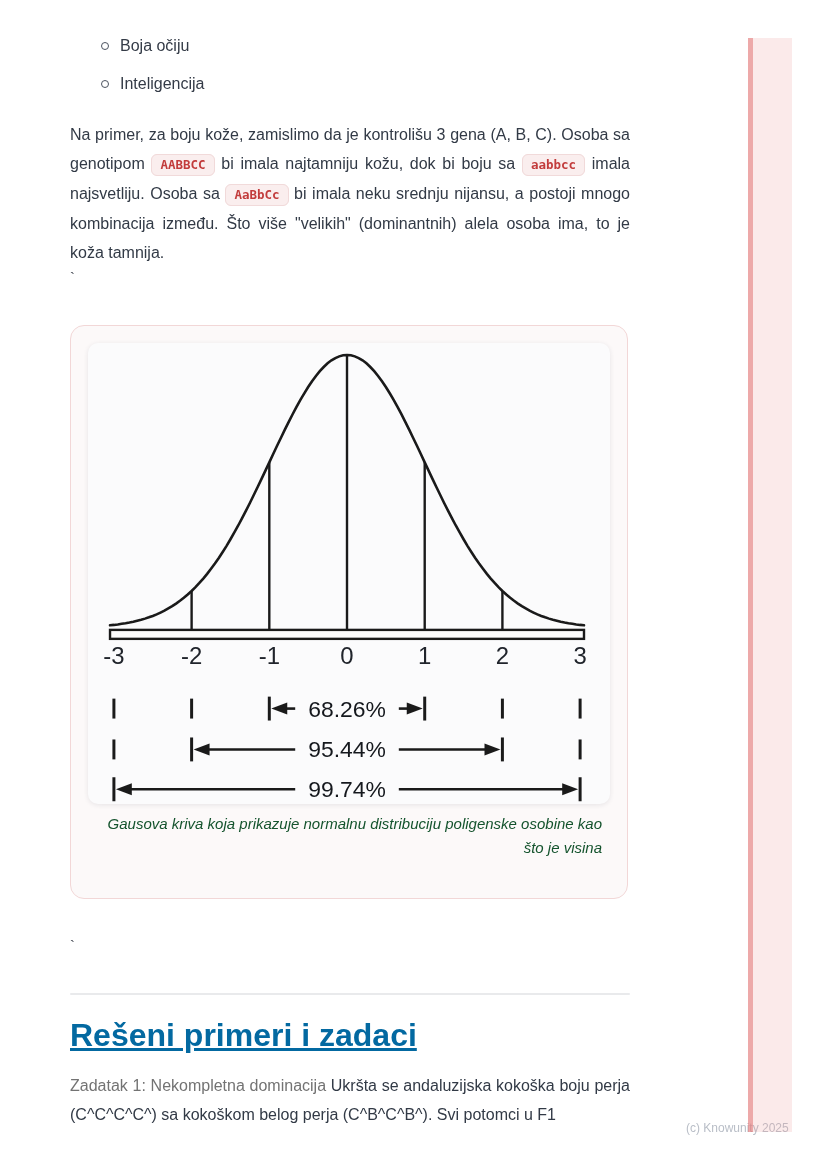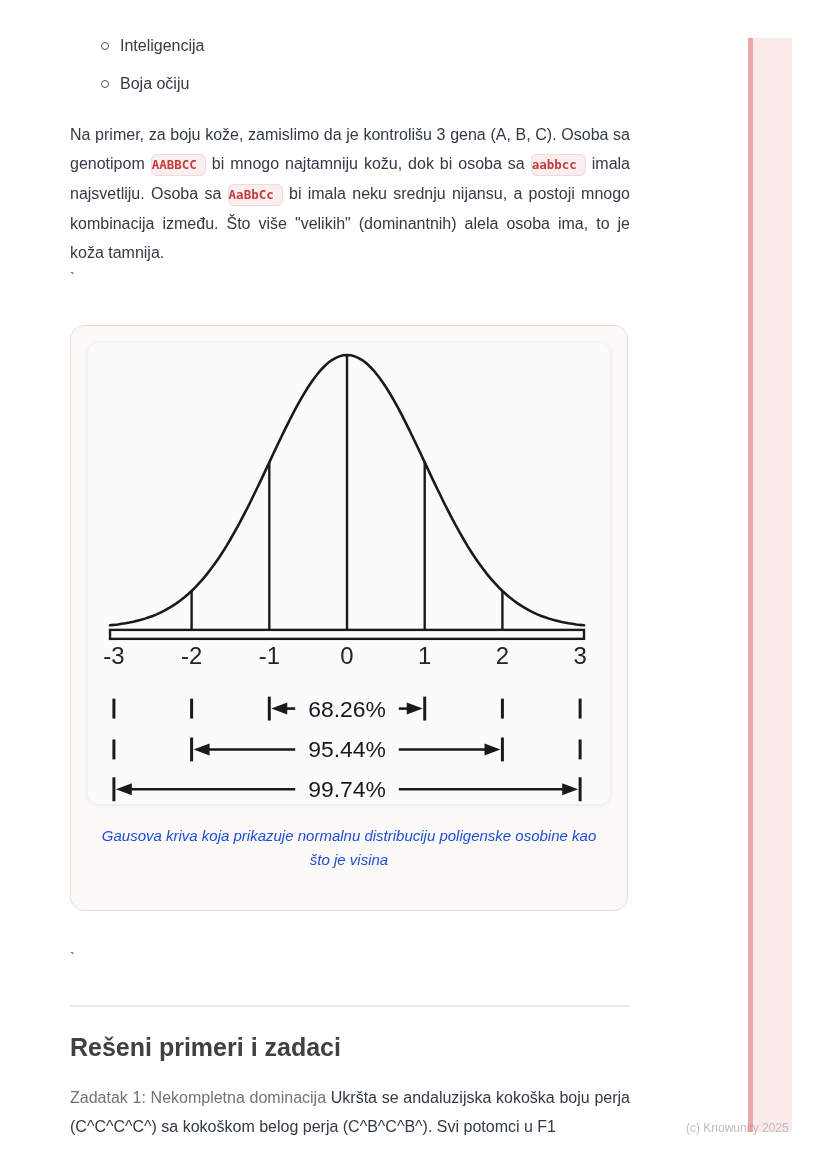--- a/index.html
+++ b/index.html
@@ -25,44 +25,44 @@
     border:1.6px solid #4c5360;border-radius:50%;background:transparent;
   }
   
   p.body-par{
     margin:25px 0 0 0;font-size:16px;line-height:29px;text-align:justify;color:#323a46;
   }
   code.genotype{
     font-family:"DejaVu Sans Mono","Liberation Mono",monospace;
     font-weight:bold;font-size:12.5px;color:#c23c3c;
     background:#faeeee;border:1px solid #f1dada;border-radius:6px;
-    padding:2px 8px 3px 0;white-space:nowrap;
+    padding:2px 8px 3px 8px;white-space:nowrap;
   }
   .backtick{display:block;margin-top:2px;height:18px;font-size:15px;color:#3a3f4a;}
   .backtick.second{margin-top:38px;}
   
   .figure-card{
     margin-top:38px;width:558px;box-sizing:border-box;
     background:#fcf9f9;border:1.5px solid #f2d7d7;border-radius:14px;
     padding:17px 17px 38px 17px;
   }
   .figure-inner{
     background:#fbfbfc;border-radius:10px;
     box-shadow:0 1px 5px rgba(40,40,60,0.10);
     overflow:hidden;
   }
   .figure-inner svg{display:block;width:100%;height:auto;}
   .figure-caption{
-    margin:20px 8px 0 8px;text-align:center;
-    font-style:italic;font-size:15px;line-height:24px;color:#1d4ed8;
+    margin:8px 8px 0 8px;text-align:right;
+    font-style:italic;font-size:15px;line-height:24px;color:#14532d;
   }
   
   .divider{margin-top:38px;height:2px;background:#e9eaec;border-radius:1px;}
   h2.section-heading{
-    margin:24px 0 0 0;font-size:25px;line-height:32px;font-weight:bold;color:#404040;
+    margin:24px 0 0 0;font-size:32px;line-height:32px;font-weight:bold;color:#0369a1;text-decoration:underline;
   }
   p.body-par.second{margin-top:20px;}
   b.task-label{font-weight:normal;color:#737373;}
   
   .watermark{
     position:absolute;left:686px;top:1101px;z-index:2;
     font-size:12px;color:#b9bec7;white-space:nowrap;margin-top:20px;
   }
   .stripe{
     position:absolute;left:748px;top:38px;width:39px;height:1094px;z-index:3;
@@ -73,31 +73,31 @@
 </head>
 <body>
 
 <div class="page">
 
   <div class="content">
 
     <ul class="bullets">
       <li>
         <span class="ring"></span>
-        <span>Inteligencija</span>
+        <span>Boja očiju</span>
       </li>
       <li>
         <span class="ring"></span>
-        <span>Boja očiju</span>
+        <span>Inteligencija</span>
       </li>
     </ul>
 
     <p class="body-par"><span>Na primer, za boju kože, zamislimo da je kontrolišu 3 gena (A, B, C). Osoba sa genotipom</span>
       <code class="genotype">AABBCC</code>
-      <span>bi mnogo najtamniju kožu, dok bi osoba sa</span>
+      <span>bi imala najtamniju kožu, dok bi boju sa</span>
       <code class="genotype">aabbcc</code>
       <span>imala najsvetliju. Osoba sa</span>
       <code class="genotype">AaBbCc</code>
       <span>bi imala neku srednju nijansu, a postoji mnogo kombinacija između. Što više "velikih" (dominantnih) alela osoba ima, to je koža tamnija.</span></p>
 
     <span class="backtick">`</span>
 
     <div class="figure-card">
       <div class="figure-inner">
         <svg id="bell-svg" viewBox="0 0 524 463" xmlns="http://www.w3.org/2000/svg">

